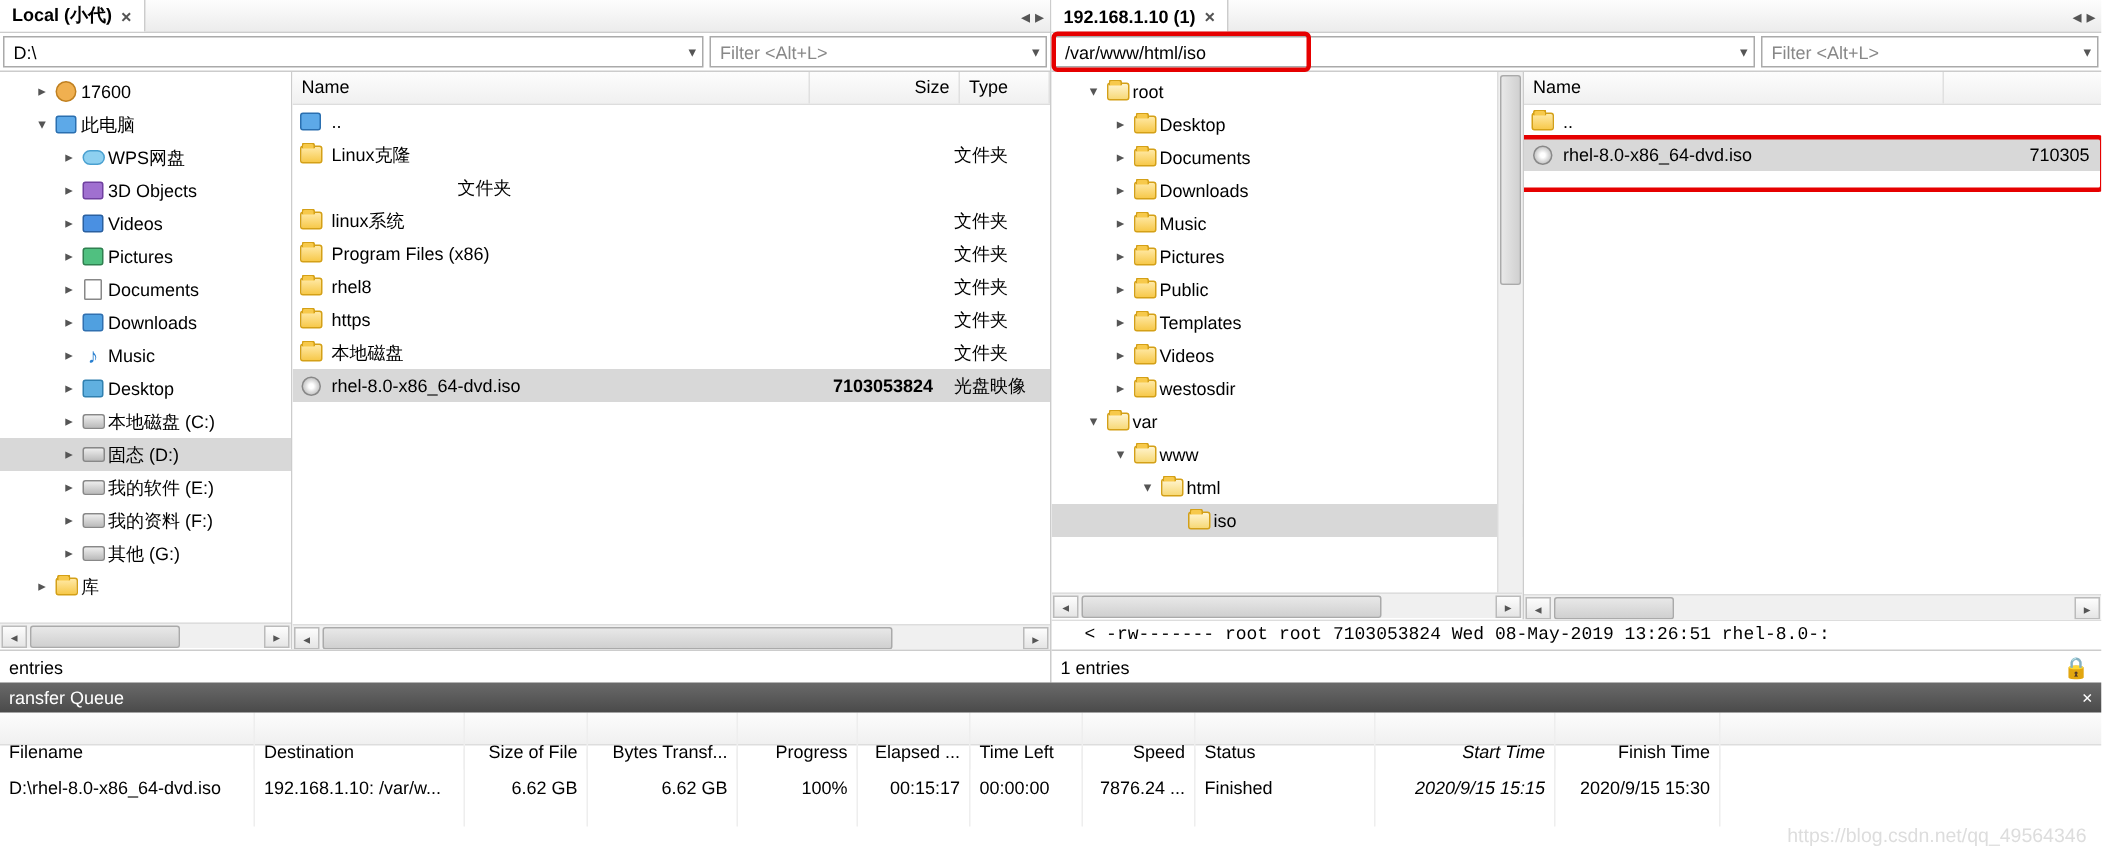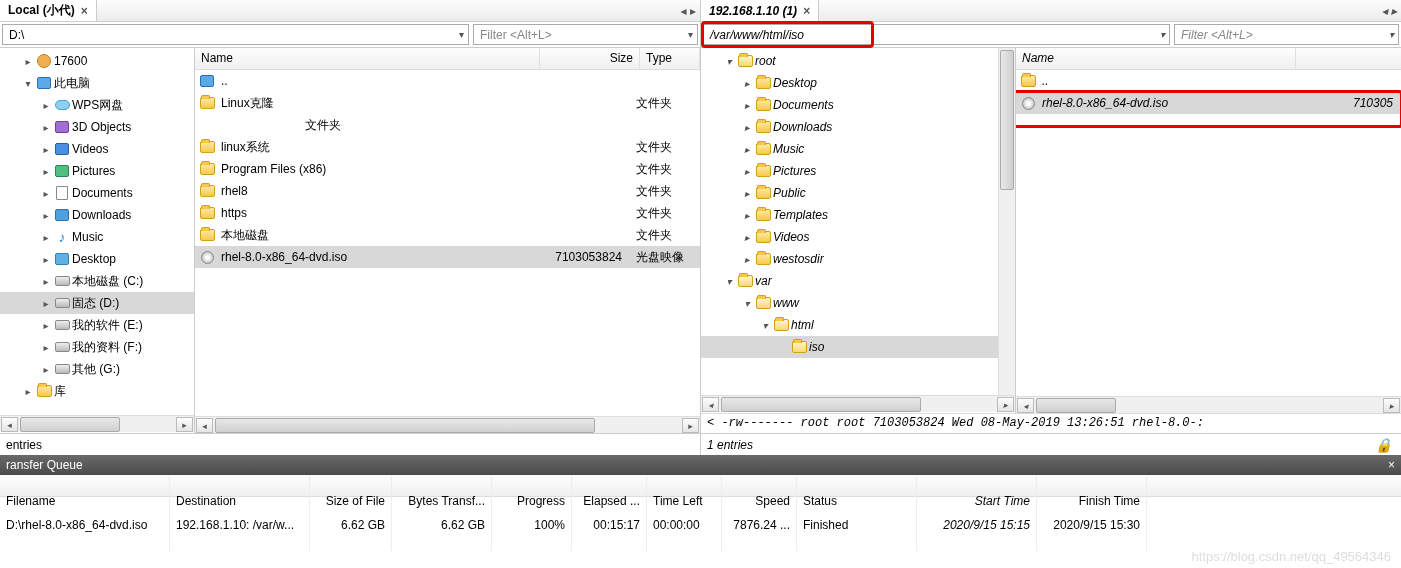--- a/index.html
+++ b/index.html
@@ -1,19 +1,19 @@
 <!DOCTYPE html>
 <html><head>
 <meta charset="utf-8">
 <style>
 * { box-sizing: border-box; margin: 0; padding: 0; font-family: "Microsoft YaHei", Arial, sans-serif; font-size: 12px; }
 body { background: #fff; width: 1401px; height: 568px; overflow: hidden; position: relative; }
 .main { display: flex; height: 455px; }
 .pane { flex: 1; display: flex; flex-direction: column; border-right: 1px solid #ccc; }
-.pane:last-child { border-right: none; font-style: italic; }
+.pane:last-child { border-right: none; }
 .tabbar { height: 22px; background: linear-gradient(#fdfdfd,#ececec); border-bottom: 1px solid #ccc; display: flex; align-items: stretch; position: relative; }
 .tab { display: flex; align-items: center; padding: 2px 8px; border-right: 1px solid #ccc; background: #fff; gap: 6px; }
 .tab-title { font-weight: bold; }
 .close-x { font-family: Arial; font-weight: bold; color: #555; cursor: pointer; }
 .tab-arrows { margin-left: auto; display: flex; align-items: center; padding: 0 4px; font-family: Arial; color: #555; gap: 4px; }
 .pathrow { height: 26px; display: flex; border-bottom: 1px solid #ccc; }
 .path-input { flex: 1; border: 1px solid #aaa; margin: 2px; padding: 2px 6px; font-size: 13px; display: flex; align-items: center; position: relative; background: #fff; }
 .path-input .chev { position: absolute; right: 4px; color: #555; font-size: 10px; }
 .filter-input { width: 225px; border: 1px solid #aaa; margin: 2px; padding: 2px 6px; color: #888; display: flex; align-items: center; position: relative; }
 .filter-input .chev { position: absolute; right: 4px; color: #555; font-size: 10px; }
@@ -40,26 +40,26 @@
 .dl-ico { width: 14px; height: 12px; background: #50a0e0; border: 1px solid #3070b0; border-radius: 2px; }
 .mus-ico { color: #2a80d0; font-size: 14px; }
 .desk-ico { width: 14px; height: 12px; background: #60b0e0; border: 1px solid #3080b0; border-radius: 2px; }
 .iso-ico { width: 13px; height: 13px; background: radial-gradient(circle,#fff 20%,#ddd 50%,#aaa); border: 1px solid #888; border-radius: 50%; }
 .listhdr { height: 22px; background: linear-gradient(#fdfdfd,#f0f0f0); border-bottom: 1px solid #ddd; display: flex; }
 .hcol { padding: 3px 6px; border-right: 1px solid #e0e0e0; }
 .listbody { flex: 1; overflow: auto; }
 .list-row { display: flex; align-items: center; height: 22px; padding: 0 4px; gap: 6px; white-space: nowrap; cursor: pointer; }
 .list-row.sel { background: #d8d8d8; }
 .col-name { flex: 1; display: flex; align-items: center; gap: 6px; overflow: hidden; }
-.col-size { width: 100px; text-align: right; padding-right: 8px; }
+.col-size { width: 100px; text-align: right; padding-right: 8px; font-weight: bold; }
 .col-type { width: 60px; }
 .scrollbar-h { height: 17px; background: #f0f0f0; border-top: 1px solid #ddd; position: relative; }
 .sb-btn { position: absolute; width: 17px; height: 15px; top: 1px; background: linear-gradient(#fdfdfd,#e5e5e5); border: 1px solid #bbb; display: flex; align-items: center; justify-content: center; font-size: 9px; color: #555; }
 .sb-thumb { position: absolute; height: 15px; top: 1px; background: linear-gradient(#e8e8e8,#d0d0d0); border: 1px solid #aaa; border-radius: 2px; }
-.statusline { height: 20px; font-family: "Courier New", monospace; font-size: 12px; padding: 2px 6px; border-top: 1px solid #ddd; overflow: hidden; white-space: nowrap; color: #000; }
+.statusline { height: 20px; font-family: "Courier New", monospace; font-size: 12px; padding: 2px 22px; border-top: 1px solid #ddd; overflow: hidden; white-space: nowrap; color: #000; }
 .entriesbar { height: 22px; border-top: 1px solid #ccc; padding: 2px 6px; display: flex; align-items: center; position: relative; }
 .lock-ico { position: absolute; right: 8px; color: #d4a017; font-size: 14px; }
 .queue-header { height: 20px; background: linear-gradient(#6a6a6a,#4a4a4a); color: #fff; display: flex; align-items: center; padding: 0 6px; position: relative; }
 .queue-close { position: absolute; right: 6px; color: #fff; cursor: pointer; font-family: Arial; }
 .queue-hdr { height: 22px; background: linear-gradient(#fdfdfd,#f0f0f0); border-bottom: 1px solid #ddd; display: flex; }
 .queue-body { height: 30px; }
 .qrow { display: flex; padding: 2px 0; }
 .qcol { padding: 19px 6px; border-right: 1px solid #eee; overflow: hidden; white-space: nowrap; text-overflow: ellipsis; }
 .qc-file { width: 170px; }
 .qc-dest { width: 140px; }

